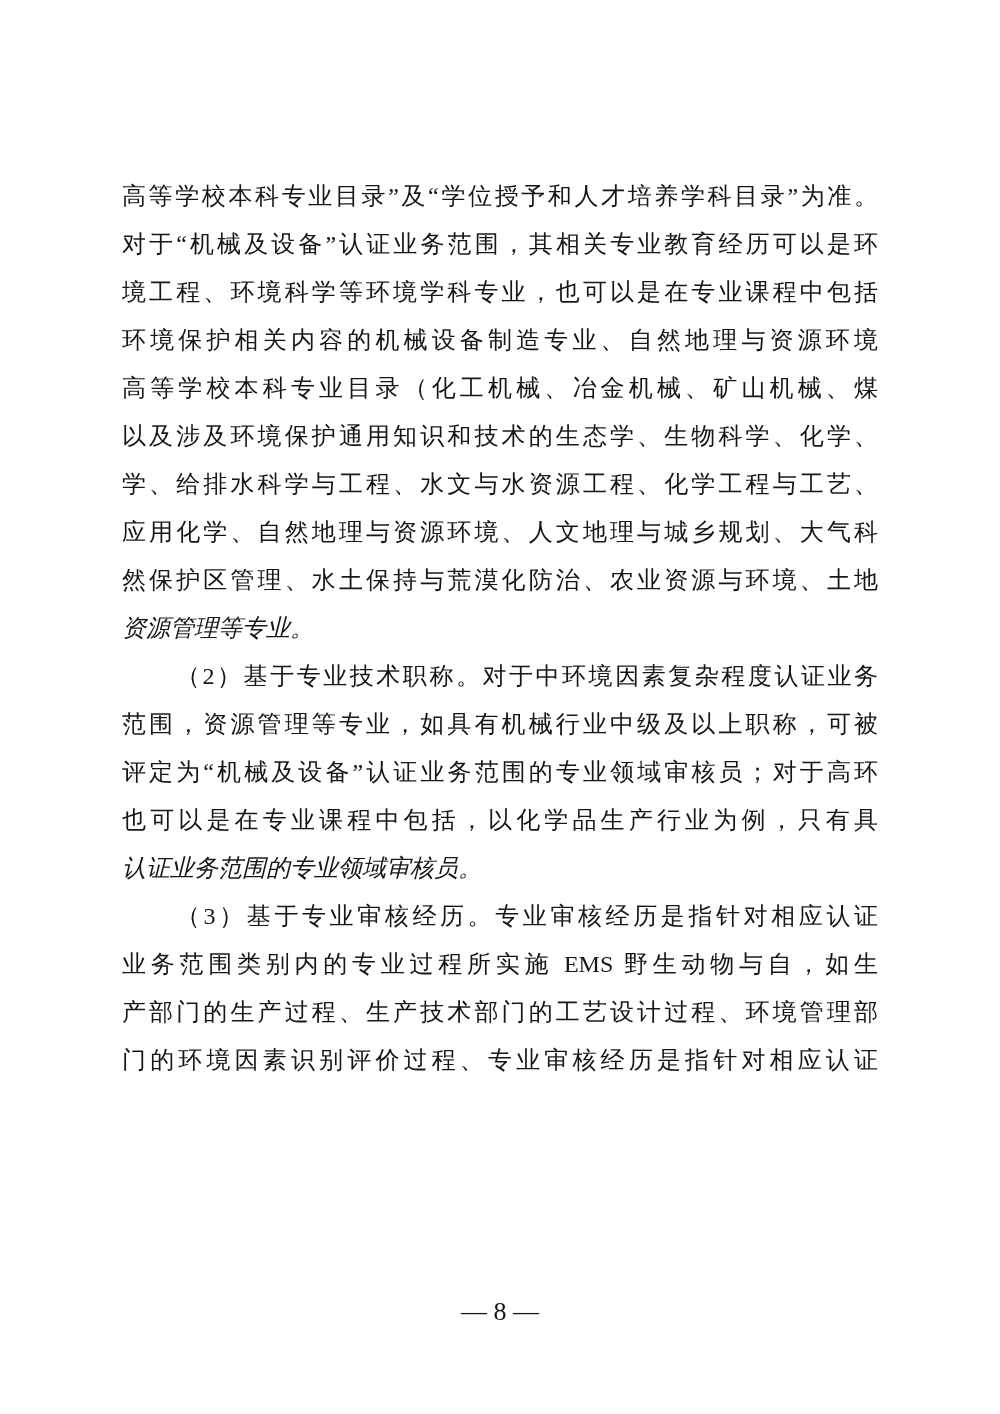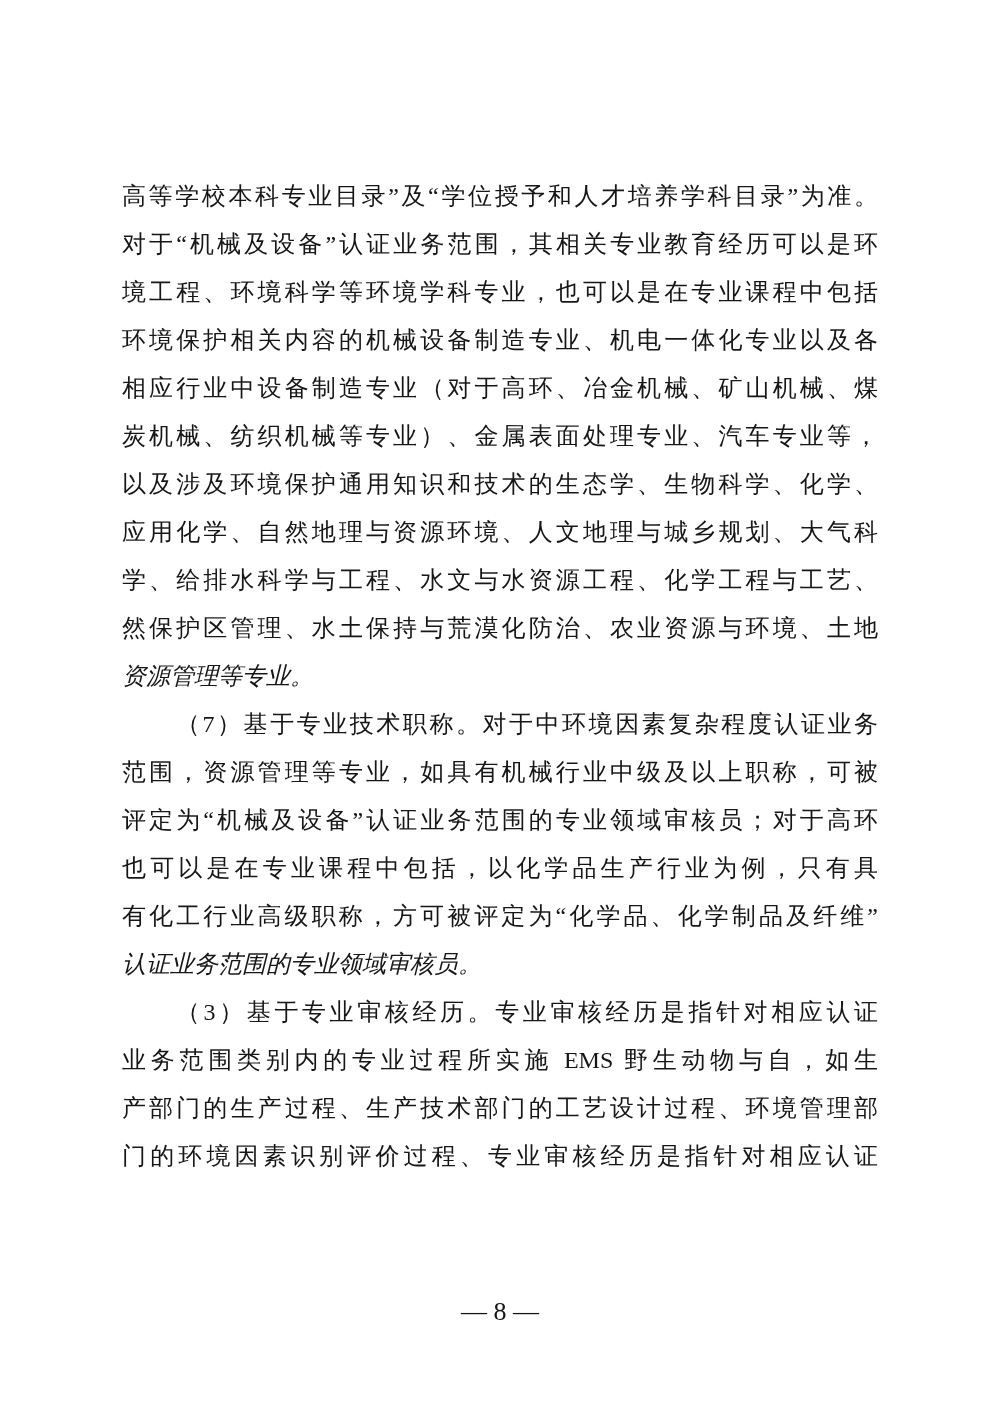--- a/index.html
+++ b/index.html
@@ -50,33 +50,31 @@
   }
 </style>
 </head>
 <body>
 
 <div class="page">
   <div class="text-block">
       <div class="line">高等学校本科专业目录”及“学位授予和人才培养学科目录”为准。</div>
       <div class="line">对于“机械及设备”认证业务范围，其相关专业教育经历可以是环</div>
       <div class="line">境工程、环境科学等环境学科专业，也可以是在专业课程中包括</div>
-      <div class="line">环境保护相关内容的机械设备制造专业、机电一体化专业以及各</div>
-      <div class="line">相应行业中设备制造专业（对于高环、冶金机械、矿山机械、煤</div>
-      <div class="line">炭机械、纺织机械等专业）、金属表面处理专业、汽车专业等，</div>
+      <div class="line">环境保护相关内容的机械设备制造专业、自然地理与资源环境</div>
+      <div class="line">高等学校本科专业目录（化工机械、冶金机械、矿山机械、煤</div>
       <div class="line">以及涉及环境保护通用知识和技术的生态学、生物科学、化学、</div>
+      <div class="line">学、给排水科学与工程、水文与水资源工程、化学工程与工艺、</div>
       <div class="line">应用化学、自然地理与资源环境、人文地理与城乡规划、大气科</div>
-      <div class="line">学、给排水科学与工程、水文与水资源工程、化学工程与工艺、</div>
       <div class="line">然保护区管理、水土保持与荒漠化防治、农业资源与环境、土地</div>
       <div class="line para-end">资源管理等专业。</div>
-      <div class="line indent">（7）基于专业技术职称。对于中环境因素复杂程度认证业务</div>
+      <div class="line indent">（2）基于专业技术职称。对于中环境因素复杂程度认证业务</div>
       <div class="line">范围，资源管理等专业，如具有机械行业中级及以上职称，可被</div>
       <div class="line">评定为“机械及设备”认证业务范围的专业领域审核员；对于高环</div>
       <div class="line">也可以是在专业课程中包括，以化学品生产行业为例，只有具</div>
-      <div class="line">有化工行业高级职称，方可被评定为“化学品、化学制品及纤维”</div>
       <div class="line para-end">认证业务范围的专业领域审核员。</div>
       <div class="line indent">（3）基于专业审核经历。专业审核经历是指针对相应认证</div>
       <div class="line">业务范围类别内的专业过程所实施 EMS 野生动物与自，如生</div>
       <div class="line">产部门的生产过程、生产技术部门的工艺设计过程、环境管理部</div>
       <div class="line">门的环境因素识别评价过程、专业审核经历是指针对相应认证</div>
     </div>
   <div class="page-number">— 8 —</div>
 </div>
 
 </body></html>

